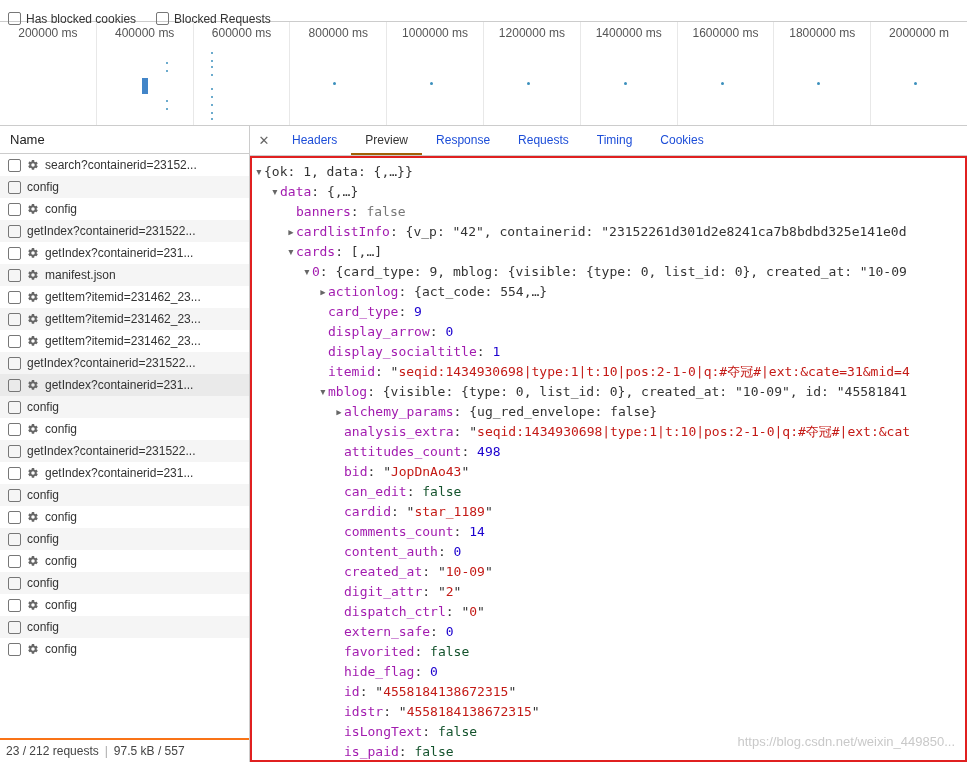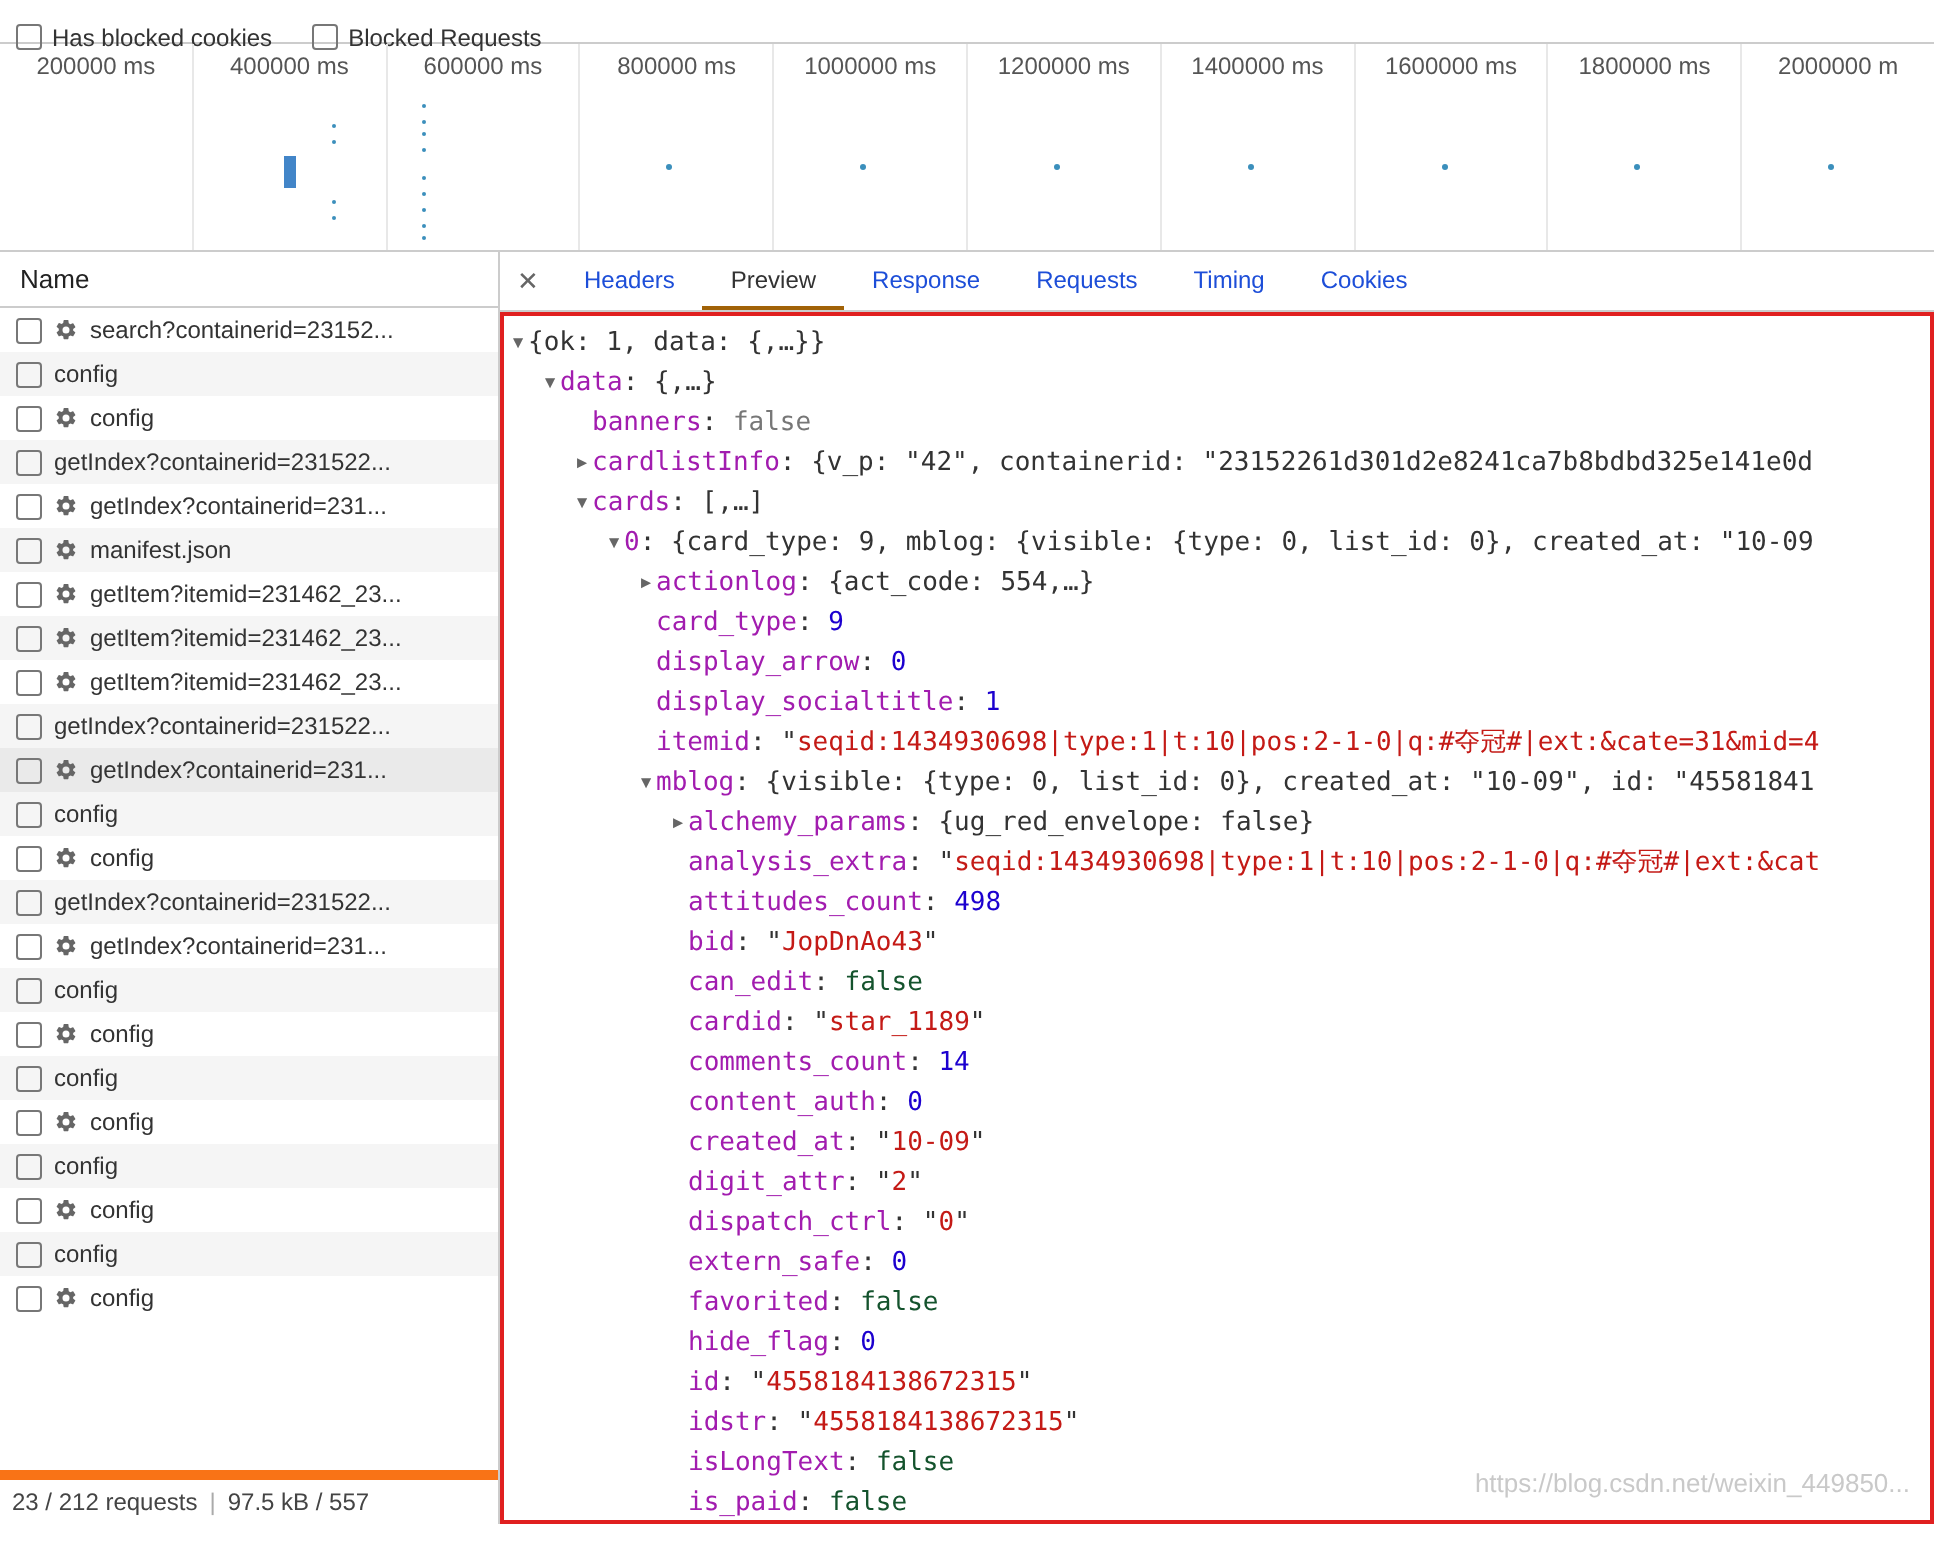--- a/index.html
+++ b/index.html
@@ -102,21 +102,21 @@
   .gear {
     width: 12px;
     height: 12px;
     display: inline-flex;
     align-items: center;
     justify-content: center;
     flex-shrink: 0;
   }
   .gear svg { width: 12px; height: 12px; }
   .status {
-    border-top: 5px solid #f97316;
+    border-top: 2px solid #f97316;
     padding: 4px 6px;
     color: #444;
     display: flex;
     gap: 6px;
   }
   .status .sep { color: #aaa; }
   .right {
     flex: 1;
     display: flex;
     flex-direction: column;

